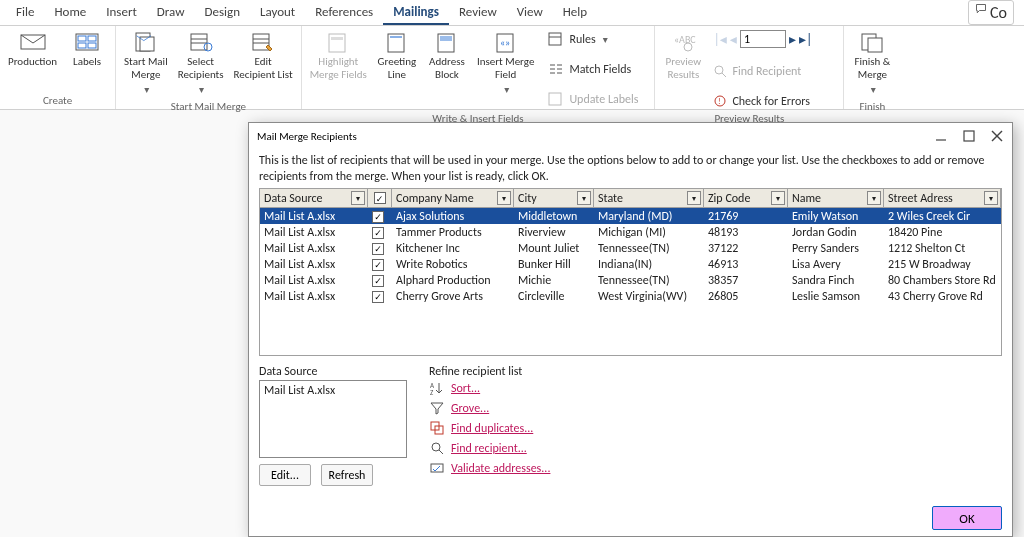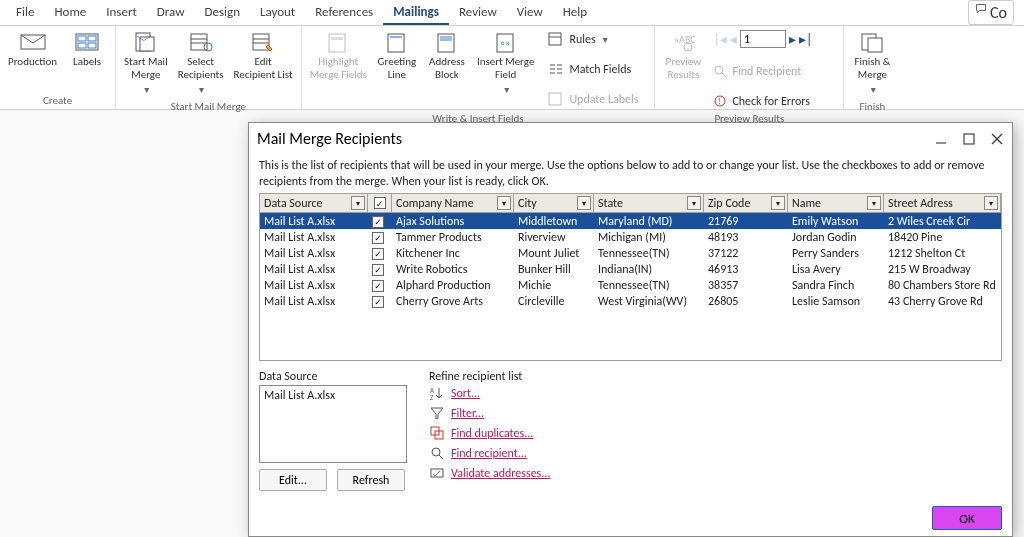--- a/index.html
+++ b/index.html
@@ -25,46 +25,46 @@
   .small-btn { display:flex; align-items:center; gap:5px; font-size:12px; color:#333; padding:2px 4px;}
   .small-btn.disabled { color:#aaa; }
   .nav-recs { display:flex; align-items:center; gap:3px; padding:2px 4px;}
   .nav-recs .arrow { color:#244b7a; font-size:14px;}
   .nav-recs .arrow.disabled { color:#c8d4e4; }
   .nav-recs input { width:46px; height:18px; font-size:12px; border:1px solid #888; padding:0 3px;}
   .dd { font-size:10px; color:#666; margin-left:2px;}
 
   
   .dialog { position:absolute; top:122px; left:248px; width:765px; height:415px; background:#fff; border:1px solid #8a8a8a; box-shadow: 3px 3px 14px rgba(0,0,0,0.28); display:flex; flex-direction:column;}
-  .titlebar { display:flex; align-items:center; padding:6px 8px; font-size:16px;}
+  .titlebar { display:flex; align-items:center; padding:6px 8px; font-size:11px;}
   .titlebar .spacer { flex:1; }
   .win-icons { display:flex; gap:14px;}
   .win-icon { width:14px; height:14px; display:flex; align-items:center; justify-content:center; color:#444;}
   .dlg-body { padding:4px 10px 6px 10px; font-size:12px; color:#222; display:flex; flex-direction:column; flex:1;}
   .instr { font-size:12px; margin-bottom:4px; line-height:1.3;}
   .grid { border:1px solid #a0a0a0; height:168px; }
   .ghead { display:flex; background:#ece9e0; border-bottom:1px solid #a0a0a0; font-size:12px;}
   .ghead .col { border-right:1px solid #a0a0a0; padding:2px 4px; display:flex; align-items:center; position:relative;}
   .ghead .col .dd-btn { position:absolute; right:2px; top:2px; width:14px; height:14px; border:1px solid #888; background:#f4f2ea; display:flex; align-items:center; justify-content:center; font-size:8px;}
   .grow { display:flex; font-size:12px; color:#222;}
   .grow.sel { background:#1a4f9c; color:#fff;}
   .grow .cell { padding:1px 4px; white-space:nowrap; overflow:hidden;}
   .chk { width:12px; height:12px; border:1px solid #666; background:#fff; display:inline-flex; align-items:center; justify-content:center; font-size:9px; color:#000;}
   .bottom { display:flex; gap:22px; margin-top:8px;}
   .bottom .panel { display:flex; flex-direction:column; }
   .panel-label { font-size:12px; margin-bottom:2px;}
   .src-list { width:148px; height:78px; border:1px solid #888; padding:2px 4px; font-size:12px;}
   .panel-btns { display:flex; gap:10px; margin-top:6px;}
-  .panel-btns button { width:68px; height:22px; font-size:12px; border:1px solid #aaa; background:#f7f7f7; border-radius:2px;}
+  .panel-btns button { width:52px; height:22px; font-size:12px; border:1px solid #aaa; background:#f7f7f7; border-radius:2px;}
   .refine { display:flex; flex-direction:column; gap:4px;}
   .refine a { color:#be185d; text-decoration:underline; font-size:12px;}
   .refine-row { display:flex; align-items:center; gap:6px;}
   .refine-row .ric { width:16px; height:16px; display:flex; align-items:center; justify-content:center;}
   .ok-wrap { margin-top:auto; display:flex; justify-content:flex-end; padding-top:8px;}
-  .ok-wrap button { width:70px; height:24px; border:1px solid #0560c0; background:#d946ef; border-radius:2px; font-size:13px;}
+  .ok-wrap button { width:70px; height:24px; border:1px solid #0560c0; background:#f0abfc; border-radius:2px; font-size:13px;}
 
   
   .c-ds { width:108px; } .c-chk { width:24px; justify-content:center;} .c-comp{width:122px;} .c-city{width:80px;} .c-state{width:110px;} .c-zip{width:84px;} .c-name{width:96px;} .c-addr{flex:1;}
 
   svg { display:block; }
 </style>
 </head>
 <body>
 
 <div class="tabs">
@@ -435,21 +435,21 @@
                 </svg>
               </span>
               <a>Sort...</a>
             </div>
           <div class="refine-row">
               <span class="ric">
                 <svg width="14" height="14">
                   <path d="M1 2h12l-5 6v4l-2 1v-5z" fill="none" stroke="#555"></path>
                 </svg>
               </span>
-              <a>Filter...</a>
+              <a>Grove...</a>
             </div>
           <div class="refine-row">
               <span class="ric">
                 <svg width="14" height="14">
                   <rect x="1" y="1" width="8" height="8" fill="none" stroke="#c0392b"></rect>
                   <rect x="5" y="5" width="8" height="8" fill="none" stroke="#c0392b"></rect>
                 </svg>
               </span>
               <a>Find duplicates...</a>
             </div>

